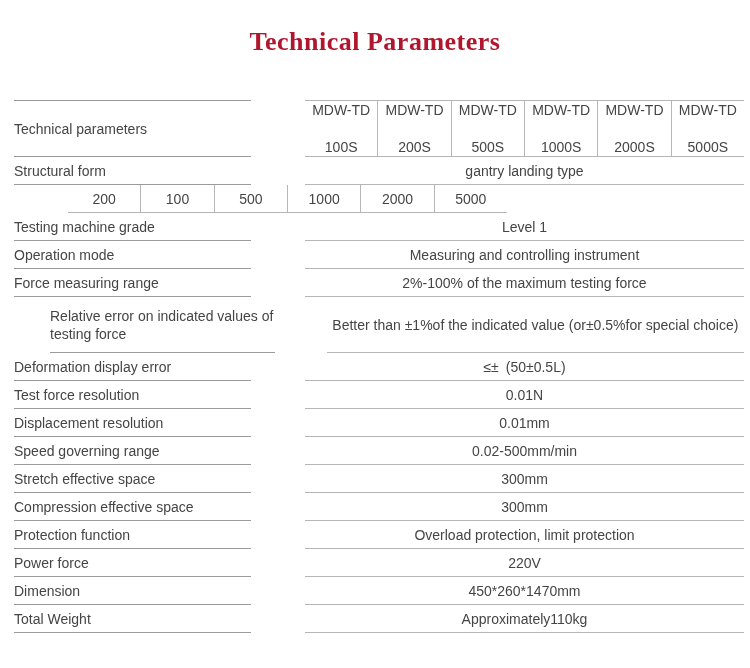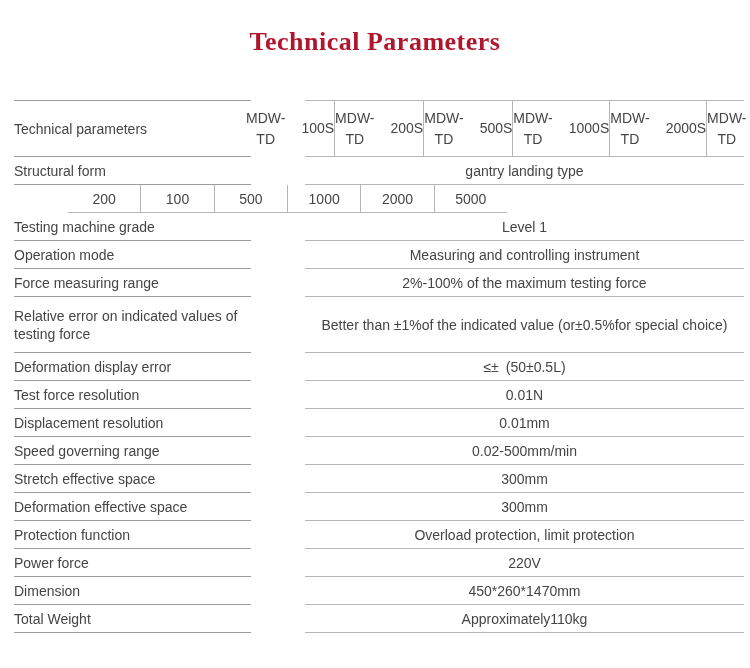--- a/index.html
+++ b/index.html
@@ -21,21 +21,21 @@
     letter-spacing: 0.5px;
     color: var(--title-red, #b0172f);
   }
   .table {
     margin: 43px 0 0 14px;
     width: 730px;
     font-size: 14px;
   }
   .row { display: flex; height: 28px; }
   .row.h57 { height: 57px; }
-  .row.h56 { height: 56px; }
+  .row.h56 { height: 56px; margin-left: 36px; }
   .lbl {
     width: 237px;
     border-bottom: 1px solid #9b9b9b;
     display: flex; align-items: center;
     line-height: 18px;
     color: #454545;
   }
   .gap { width: 54px; }
   .val {
     width: 439px;
@@ -47,21 +47,21 @@
   .row.first .lbl { border-top: 1px solid #9b9b9b; }
   .row.first .val { border-top: 1px solid #b6b6b6; }
   .cols { padding: 0; }
   .cols .c {
     flex: 1 1 0;
     height: 100%;
     display: flex; align-items: center; justify-content: center;
     text-align: center;
   }
   .cols .c + .c { border-left: 1px solid #b6b6b6; }
-  .hdr .c { flex-direction: row; line-height: 21px; gap: 16px; }
+  .hdr .c { flex-direction: column; line-height: 21px; gap: 16px; }
 </style>
 </head>
 <body>
 
 <h1 class="title">Technical Parameters</h1>
 
 <div class="table">
 
   <div class="row h57 first">
     <div class="lbl">
@@ -203,21 +203,21 @@
         <span>Stretch effective space</span>
       </div>
     <div class="gap"></div>
     <div class="val">
         <span>300mm</span>
       </div>
   </div>
 
   <div class="row">
     <div class="lbl">
-        <span>Deformation effective space</span>
+        <span>Compression effective space</span>
       </div>
     <div class="gap"></div>
     <div class="val">
         <span>300mm</span>
       </div>
   </div>
 
   <div class="row">
     <div class="lbl">
         <span>Protection function</span>

